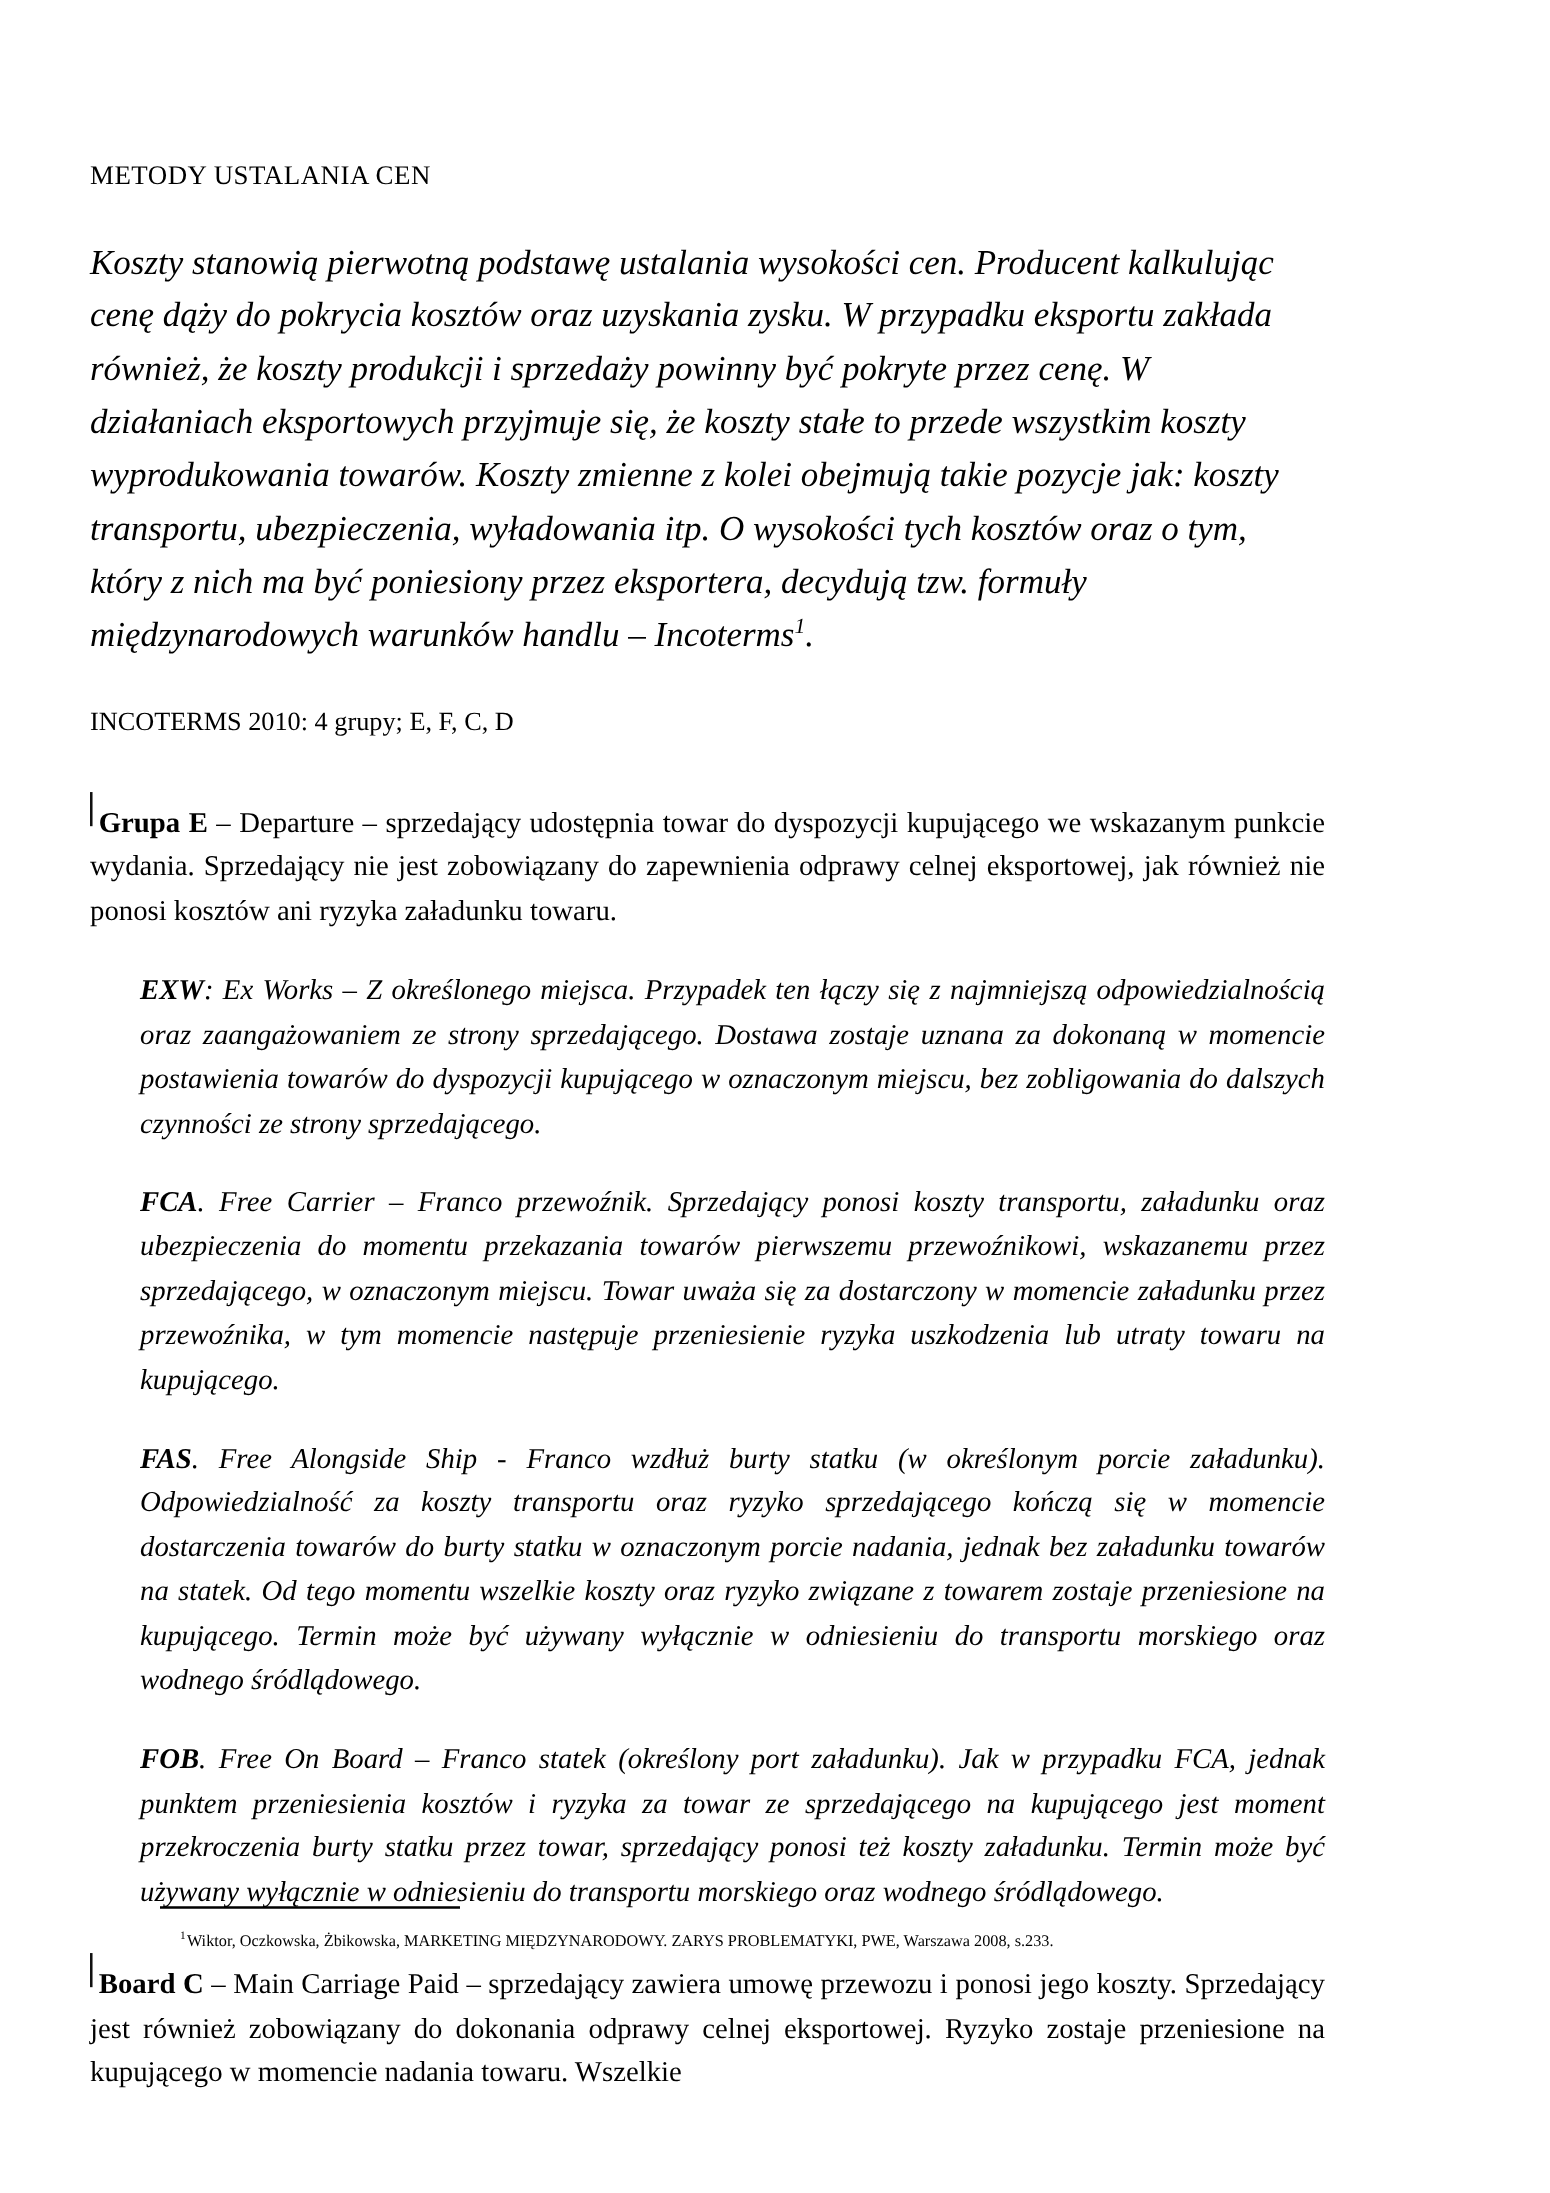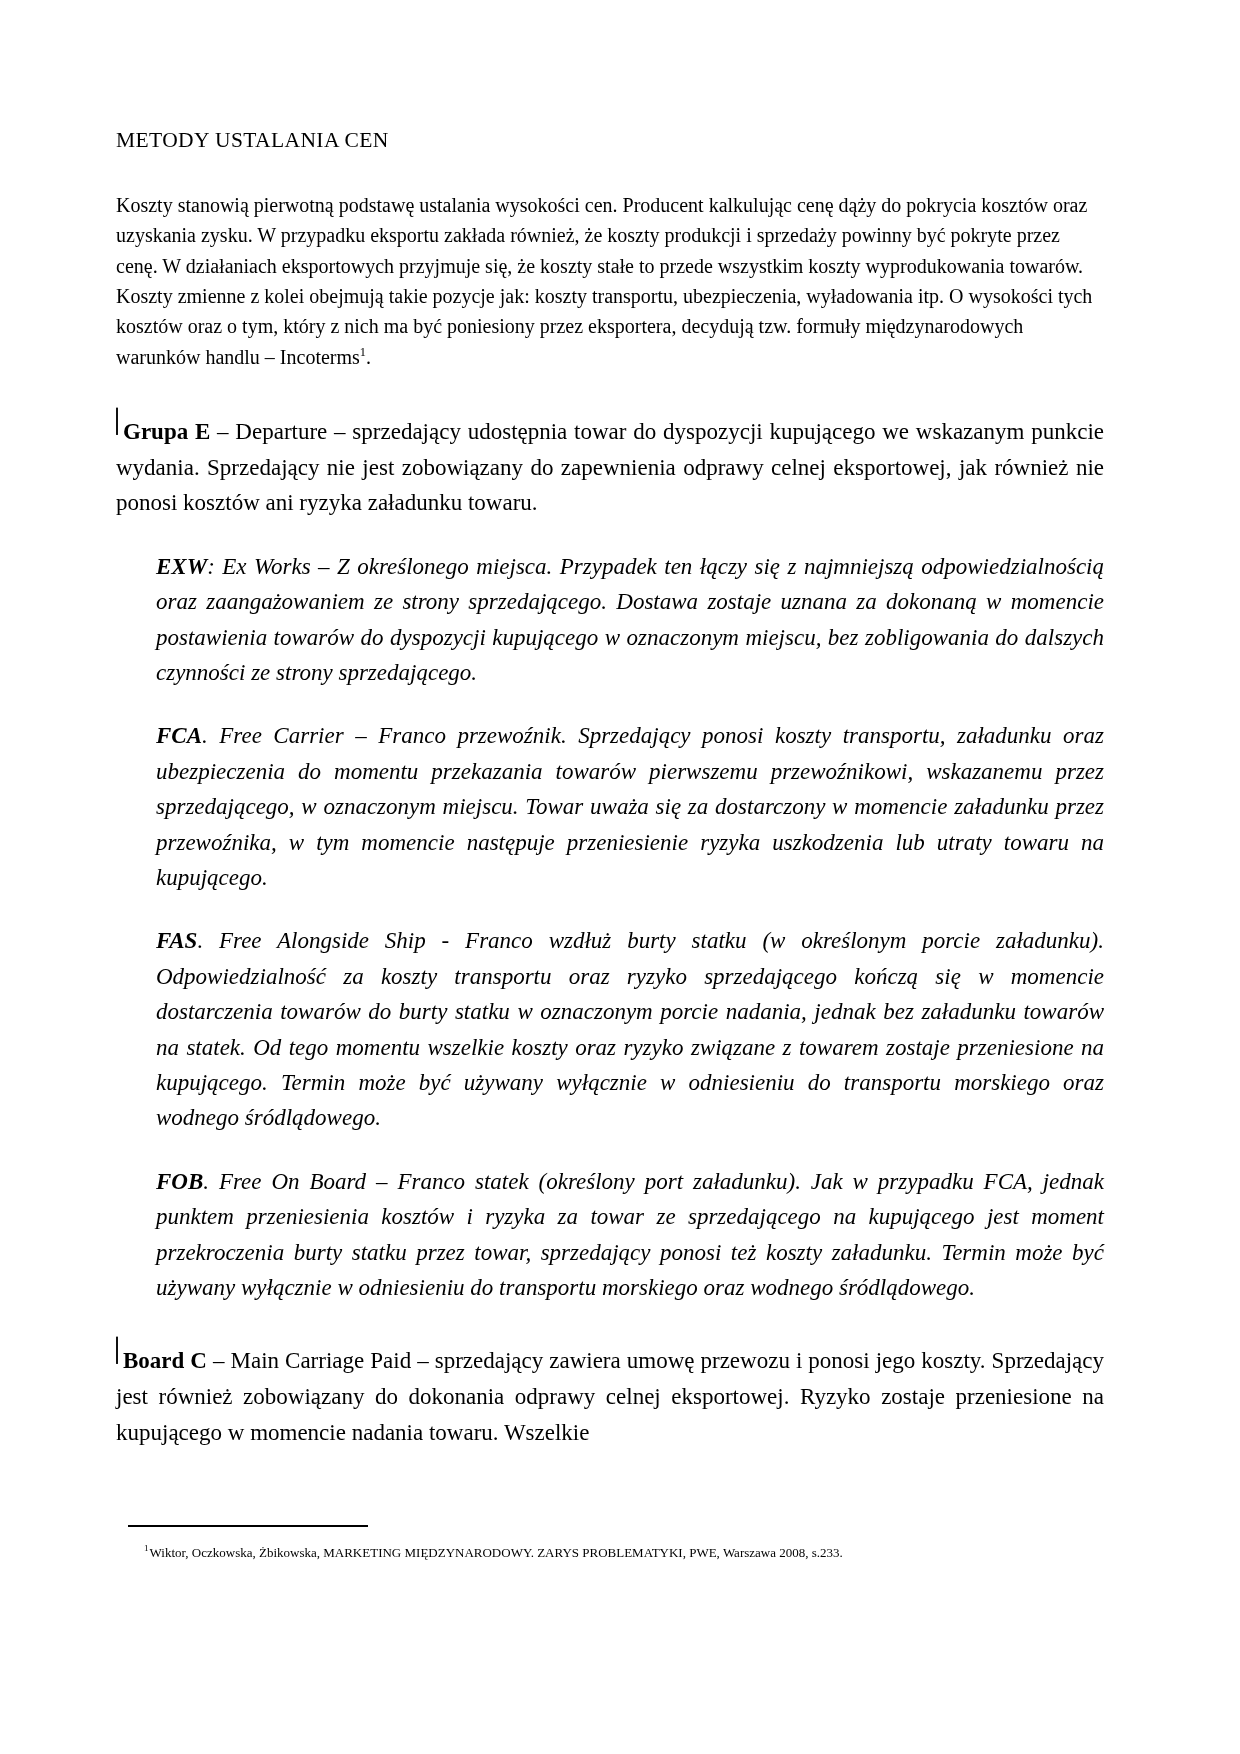--- a/index.html
+++ b/index.html
@@ -11,38 +11,39 @@
     font-family: "Liberation Serif", "DejaVu Serif", serif;
     color: #000000;
   }
   .page {
     position: relative;
     width: 1240px;
     height: 1754px;
     margin: 0 auto;
     background: #ffffff;
     box-sizing: border-box;
-    padding: 128px 120px 0 116px;
+    padding: 128px 120px 0 72px;
     overflow: hidden;
   }
   .doc-title {
     font-size: 21.5px;
     letter-spacing: 0.4px;
     margin: 0 0 36px 0;
     font-weight: normal;
     line-height: 1.2;
   }
   .section-heading {
     font-size: 21px;
     font-weight: bold;
     margin: 0 0 4px 0;
     line-height: 1.35;
   }
   .intro-para {
-    font-size: 20px;
+    font-style: italic;
+    font-size: 28px;
     line-height: 1.52;
     margin: 0 0 32px 0;
     text-align: left;
     width: 980px;
   }
   .intro-para sup {
     font-size: 0.62em;
     vertical-align: super;
     line-height: 0;
   }
@@ -110,20 +111,21 @@
 </head>
 <body>
 
 <div class="page">
 
   <h1 class="doc-title">METODY USTALANIA CEN</h1>
 
 
   <p class="intro-para">Koszty stanowią pierwotną podstawę ustalania wysokości cen. Producent kalkulując cenę dąży do pokrycia kosztów oraz uzyskania zysku. W przypadku eksportu zakłada również, że koszty produkcji i sprzedaży powinny być pokryte przez cenę. W działaniach eksportowych przyjmuje się, że koszty stałe to przede wszystkim koszty wyprodukowania towarów. Koszty zmienne z kolei obejmują takie pozycje jak: koszty transportu, ubezpieczenia, wyładowania itp. O wysokości tych kosztów oraz o tym, który z nich ma być poniesiony przez eksportera, decydują tzw. formuły międzynarodowych warunków handlu – Incoterms<sup>1</sup>.</p>
 
+  <p class="plain-line">INCOTERMS 2010: 4 grupy; E, F, C, D</p>
 
   <div id="blocks">
       <p class="group-para"><span class="marker"></span><b>Grupa E</b> – Departure – sprzedający udostępnia towar do dyspozycji kupującego we wskazanym punkcie wydania. Sprzedający nie jest zobowiązany do zapewnienia odprawy celnej eksportowej, jak również nie ponosi kosztów ani ryzyka załadunku towaru.</p>
       <p class="term-para"><b>EXW</b>: Ex Works – Z określonego miejsca. Przypadek ten łączy się z najmniejszą odpowiedzialnością oraz zaangażowaniem ze strony sprzedającego. Dostawa zostaje uznana za dokonaną w momencie postawienia towarów do dyspozycji kupującego w oznaczonym miejscu, bez zobligowania do dalszych czynności ze strony sprzedającego.</p>
       <p class="term-para"><b>FCA</b>. Free Carrier – Franco przewoźnik. Sprzedający ponosi koszty transportu, załadunku oraz ubezpieczenia do momentu przekazania towarów pierwszemu przewoźnikowi, wskazanemu przez sprzedającego, w oznaczonym miejscu. Towar uważa się za dostarczony w momencie załadunku przez przewoźnika, w tym momencie następuje przeniesienie ryzyka uszkodzenia lub utraty towaru na kupującego.</p>
       <p class="term-para"><b>FAS</b>. Free Alongside Ship - Franco wzdłuż burty statku (w określonym porcie załadunku). Odpowiedzialność za koszty transportu oraz ryzyko sprzedającego kończą się w momencie dostarczenia towarów do burty statku w oznaczonym porcie nadania, jednak bez załadunku towarów na statek. Od tego momentu wszelkie koszty oraz ryzyko związane z towarem zostaje przeniesione na kupującego. Termin może być używany wyłącznie w odniesieniu do transportu morskiego oraz wodnego śródlądowego.</p>
       <p class="term-para"><b>FOB</b>. Free On Board – Franco statek (określony port załadunku). Jak w przypadku FCA, jednak punktem przeniesienia kosztów i ryzyka za towar ze sprzedającego na kupującego jest moment przekroczenia burty statku przez towar, sprzedający ponosi też koszty załadunku. Termin może być używany wyłącznie w odniesieniu do transportu morskiego oraz wodnego śródlądowego.</p>
       <p class="group-para"><span class="marker"></span><b>Board C</b> – Main Carriage Paid – sprzedający zawiera umowę przewozu i ponosi jego koszty. Sprzedający jest również zobowiązany do dokonania odprawy celnej eksportowej. Ryzyko zostaje przeniesione na kupującego w momencie nadania towaru. Wszelkie</p>
     </div>
 

